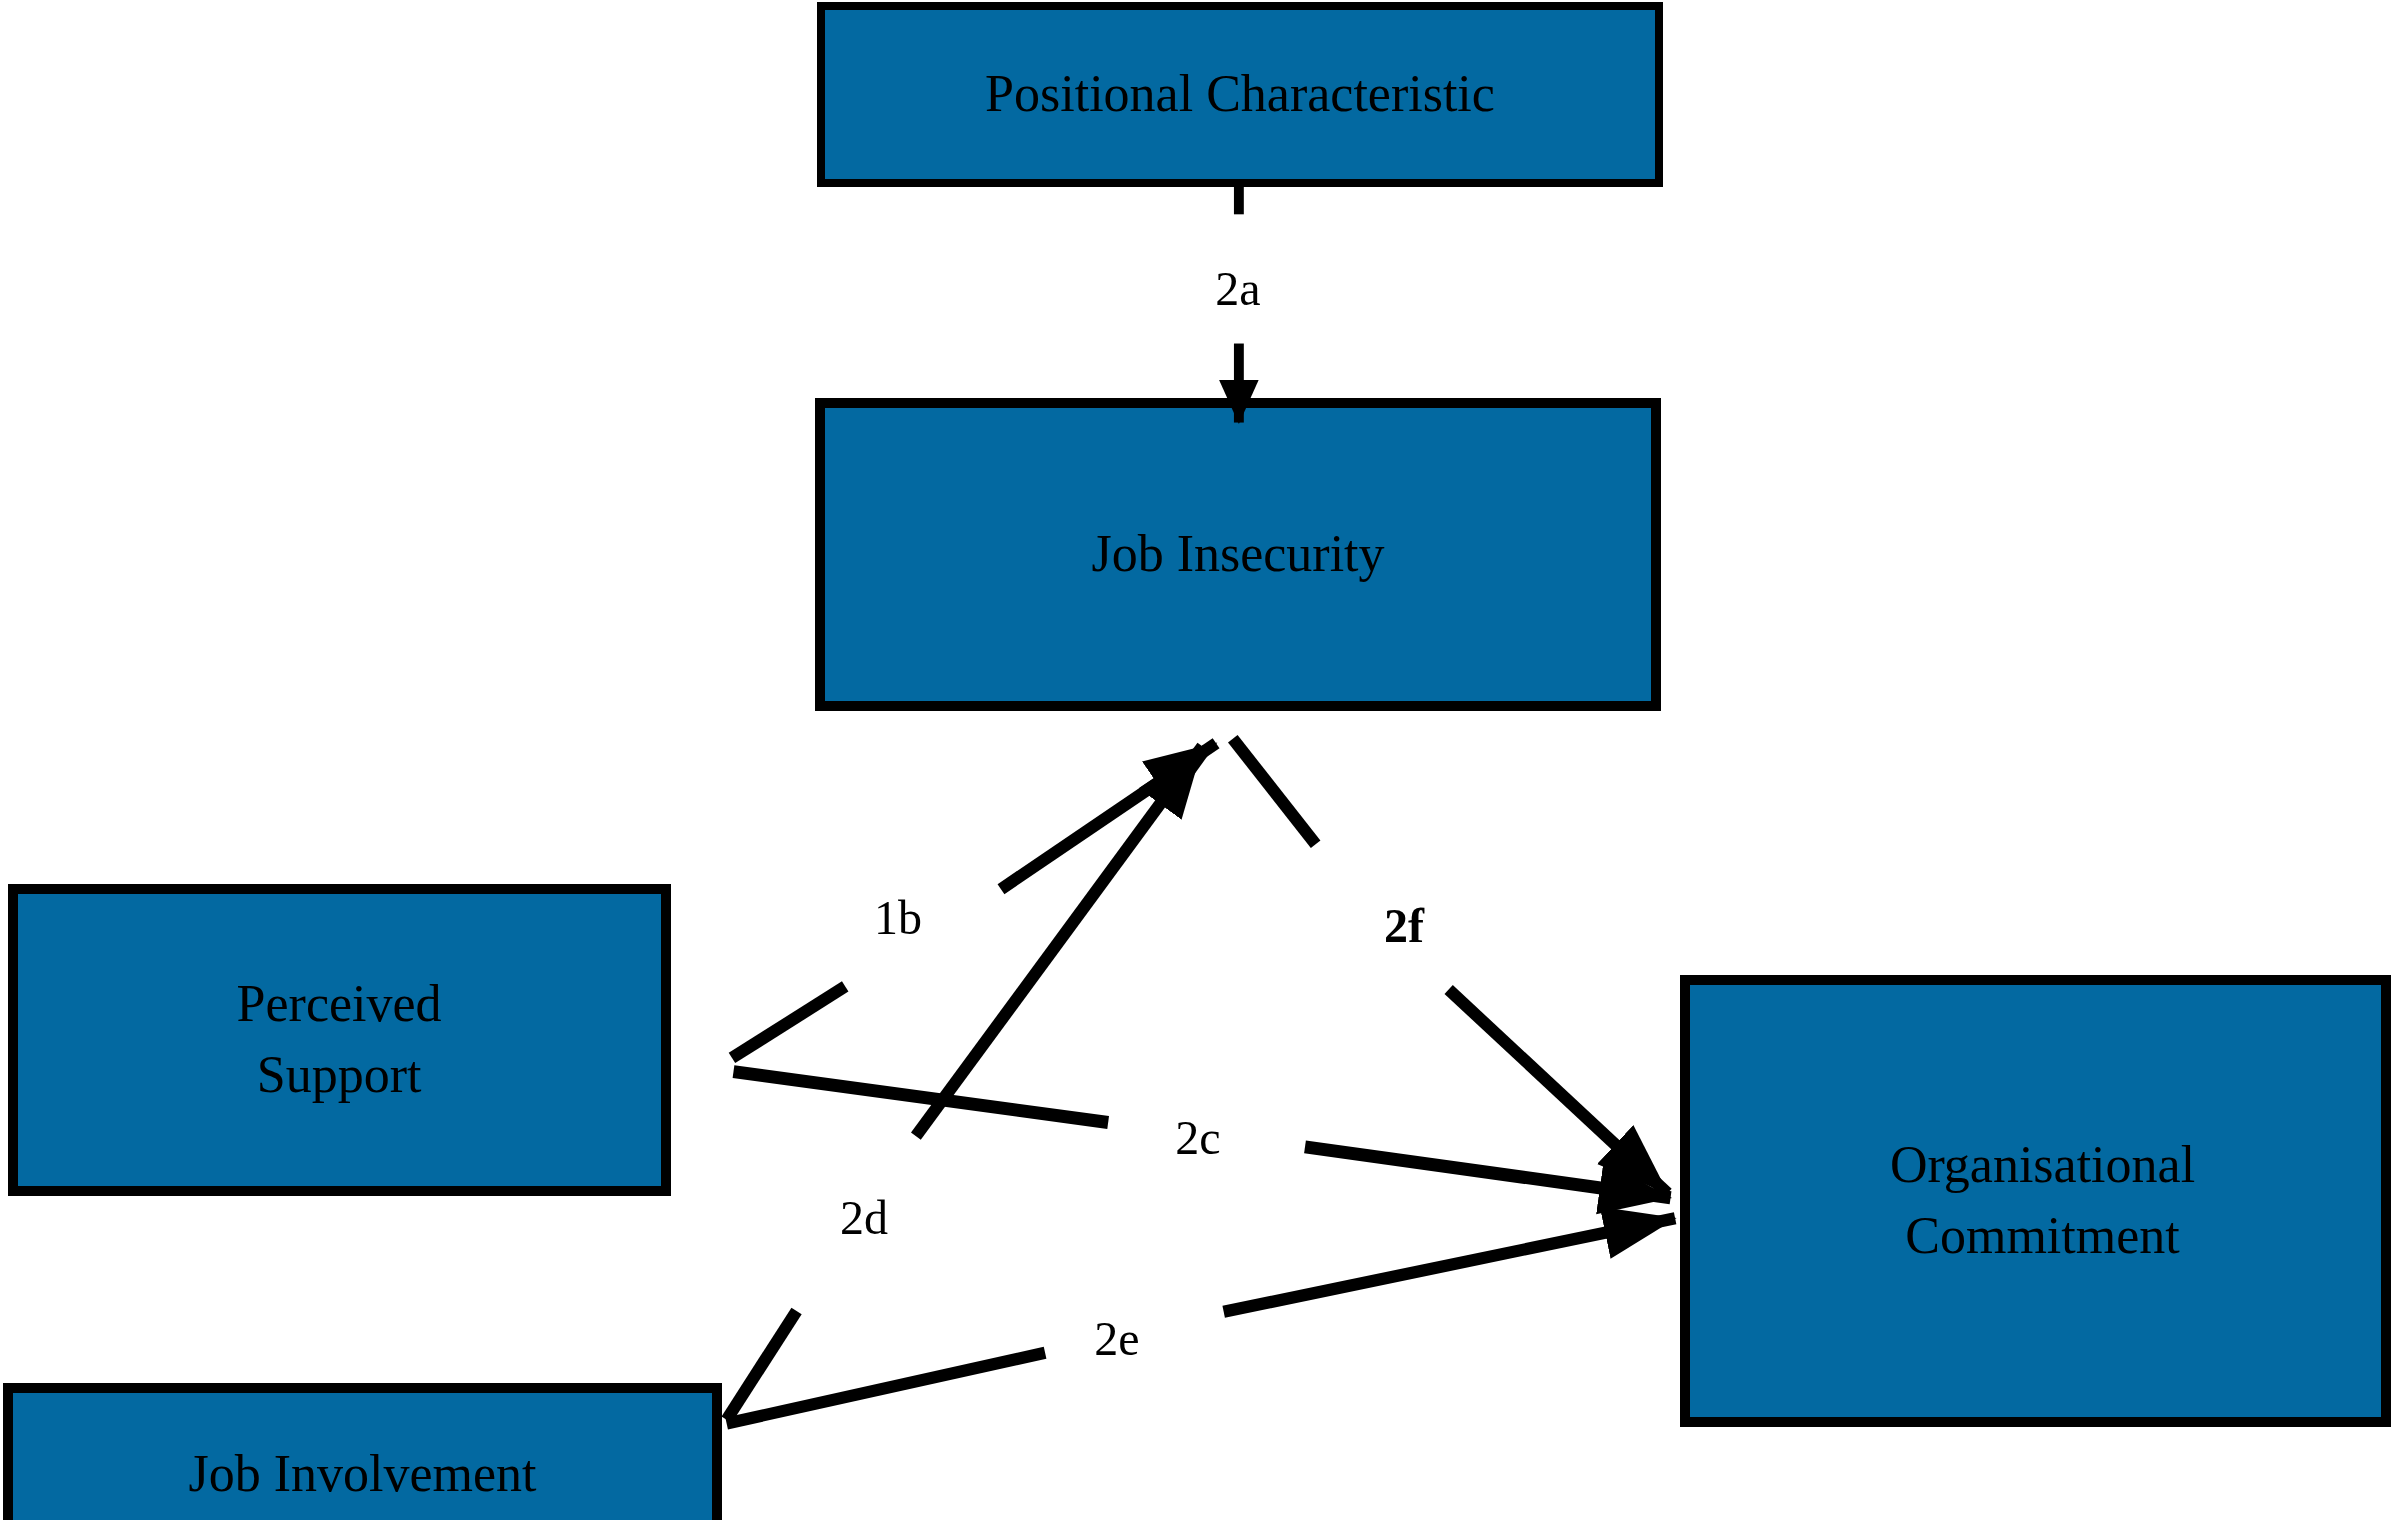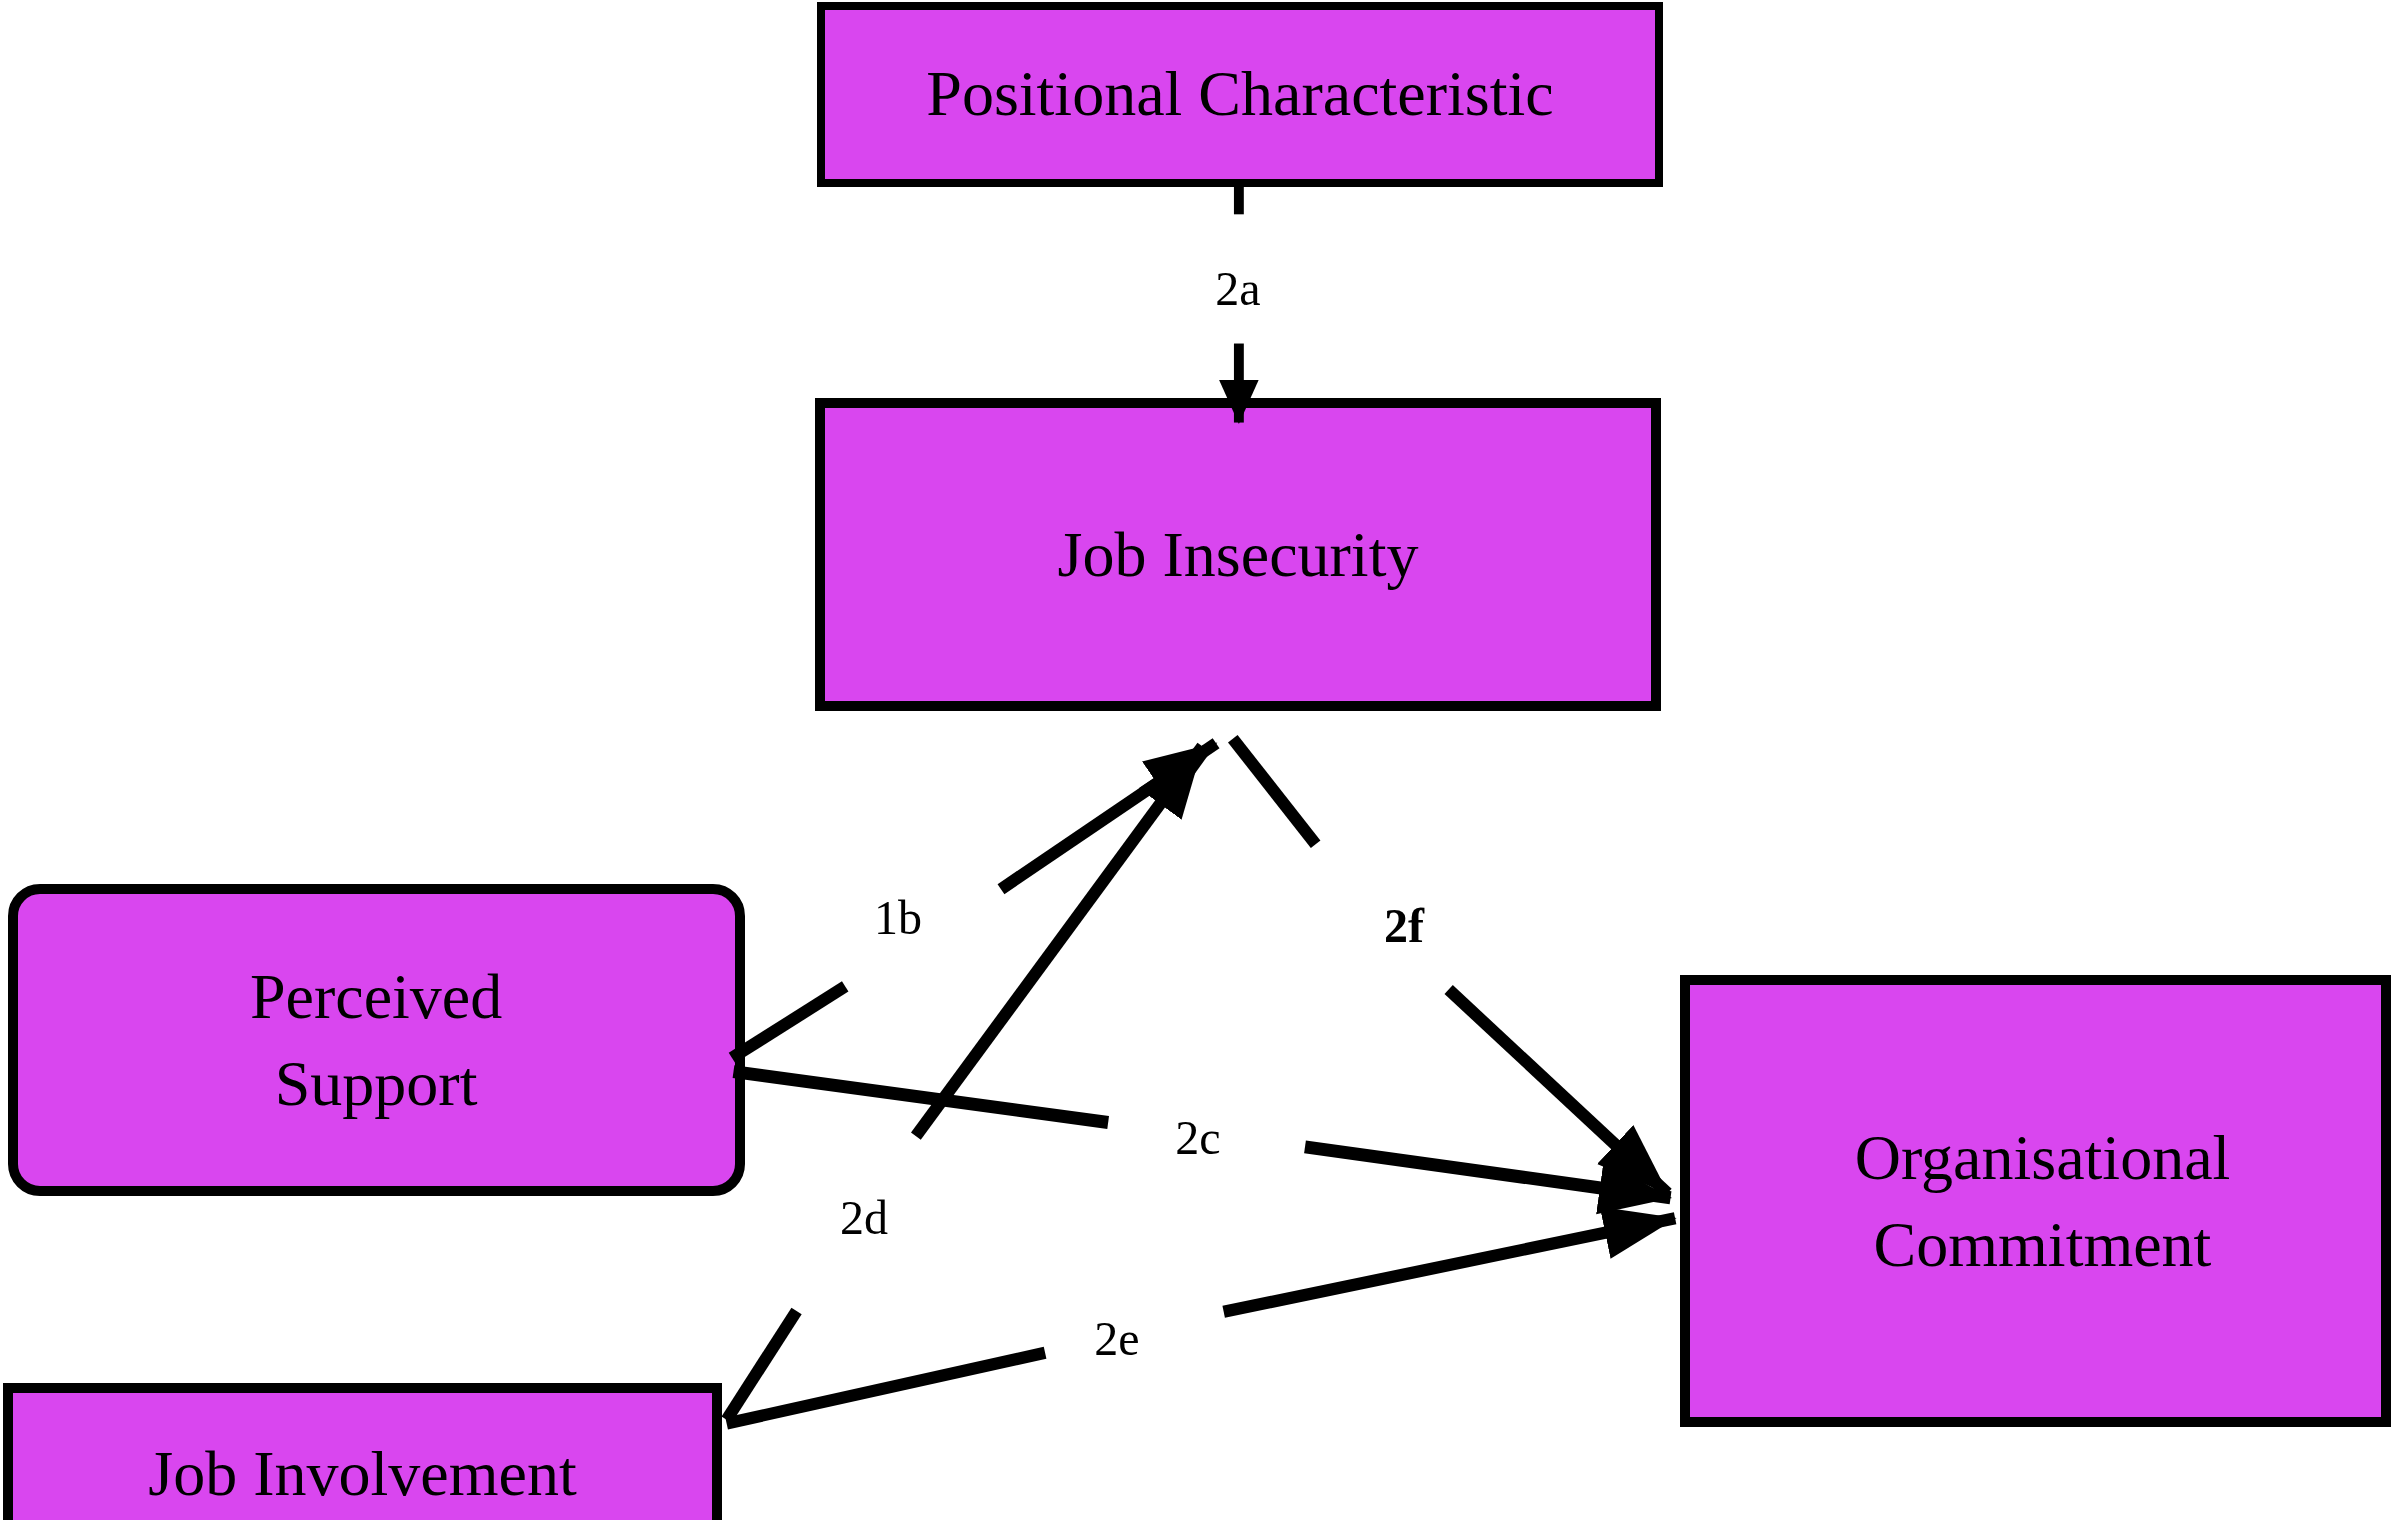--- a/index.html
+++ b/index.html
@@ -8,35 +8,35 @@
     width:2401px;
     height:1520px;
     background:#ffffff;
     font-family:"Liberation Serif","DejaVu Serif",serif;
     color:#000000;
     overflow:hidden;
   }
   .node{
     position:absolute;
     box-sizing:border-box;
-    background:#d946ef;
+    background:#0369a1;
     border:10px solid #000000;
     display:flex;
     align-items:center;
     justify-content:center;
     text-align:center;
-    font-size:64px;
+    font-size:52px;
     line-height:1.36;
     color:#000000;
   }
   .node .nowrap{white-space:nowrap;}
   .node span{display:block;}
   #node-pc  {left:817px; top:1.5px;    width:846px; height:185px; border-width:8.4px;}
   #node-ji  {left:815px; top:398px;  width:846px; height:313px;}
-  #node-pos {left:7.6px;   top:884px; width:737px;  height:312px;border-radius:32px;}
+  #node-pos {left:7.6px;   top:884px; width:663px;  height:312px;}
   #node-jinv{left:3px;    top:1335px; width:719px;  height:182px;margin-top:48px;}
   #node-oc  {left:1680px; top:975px; width:711px;  height:452px;padding-left:14px;}
   .edge-label{
     position:absolute;
     transform:translate(-50%,-50%);
     font-size:48px;
     line-height:1;
     color:#000000;
     white-space:nowrap;
   }

